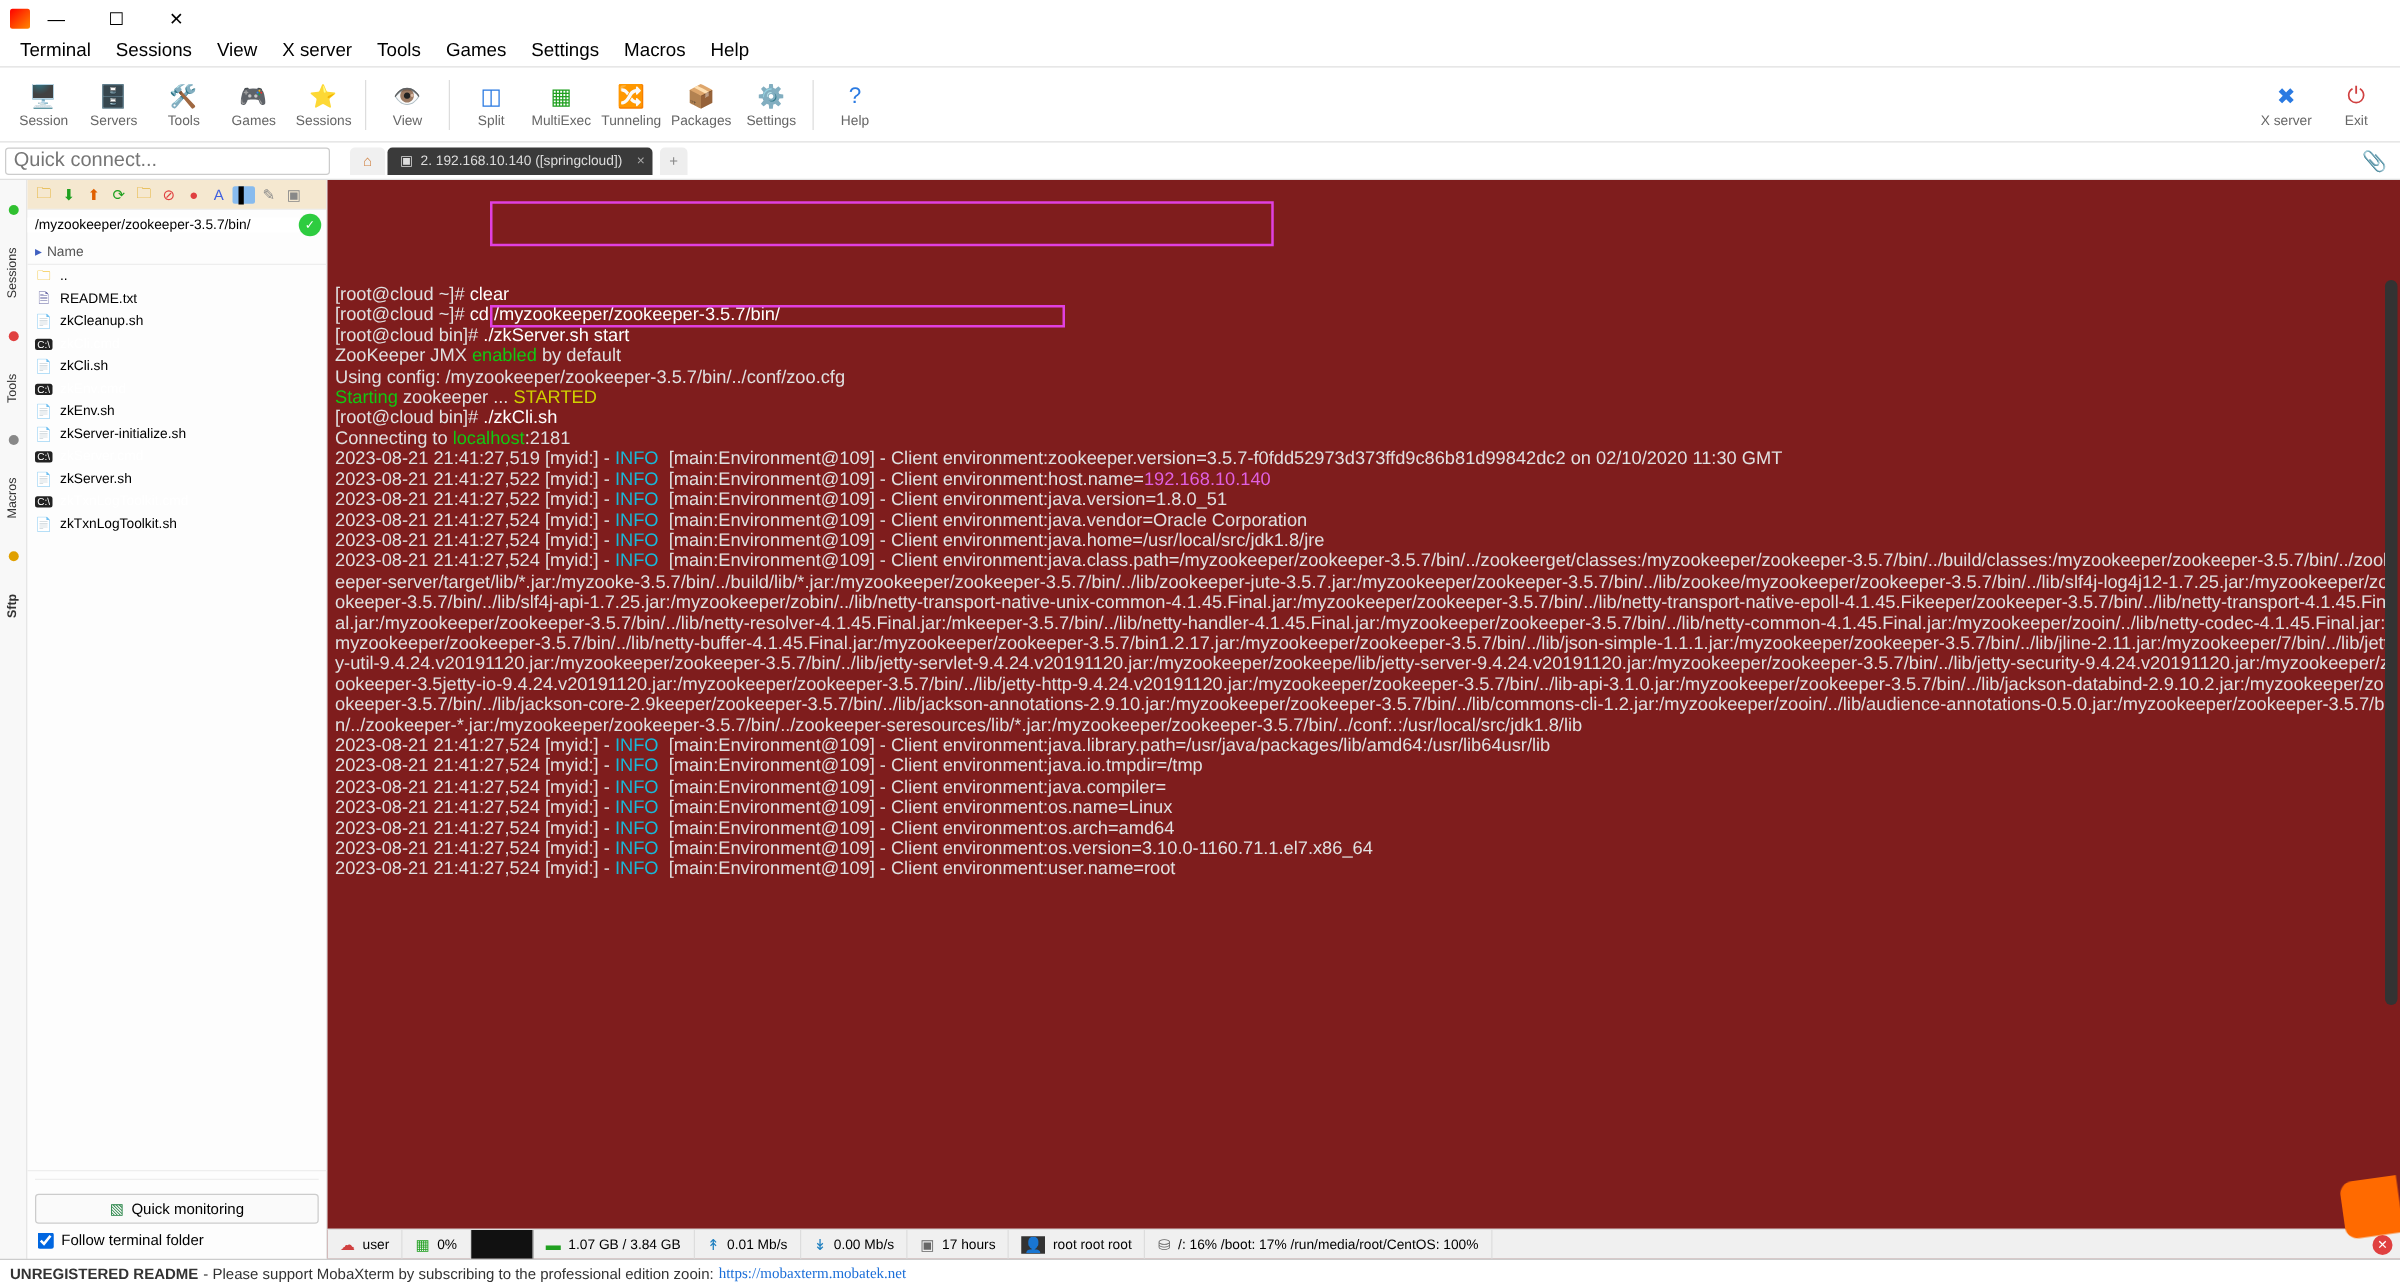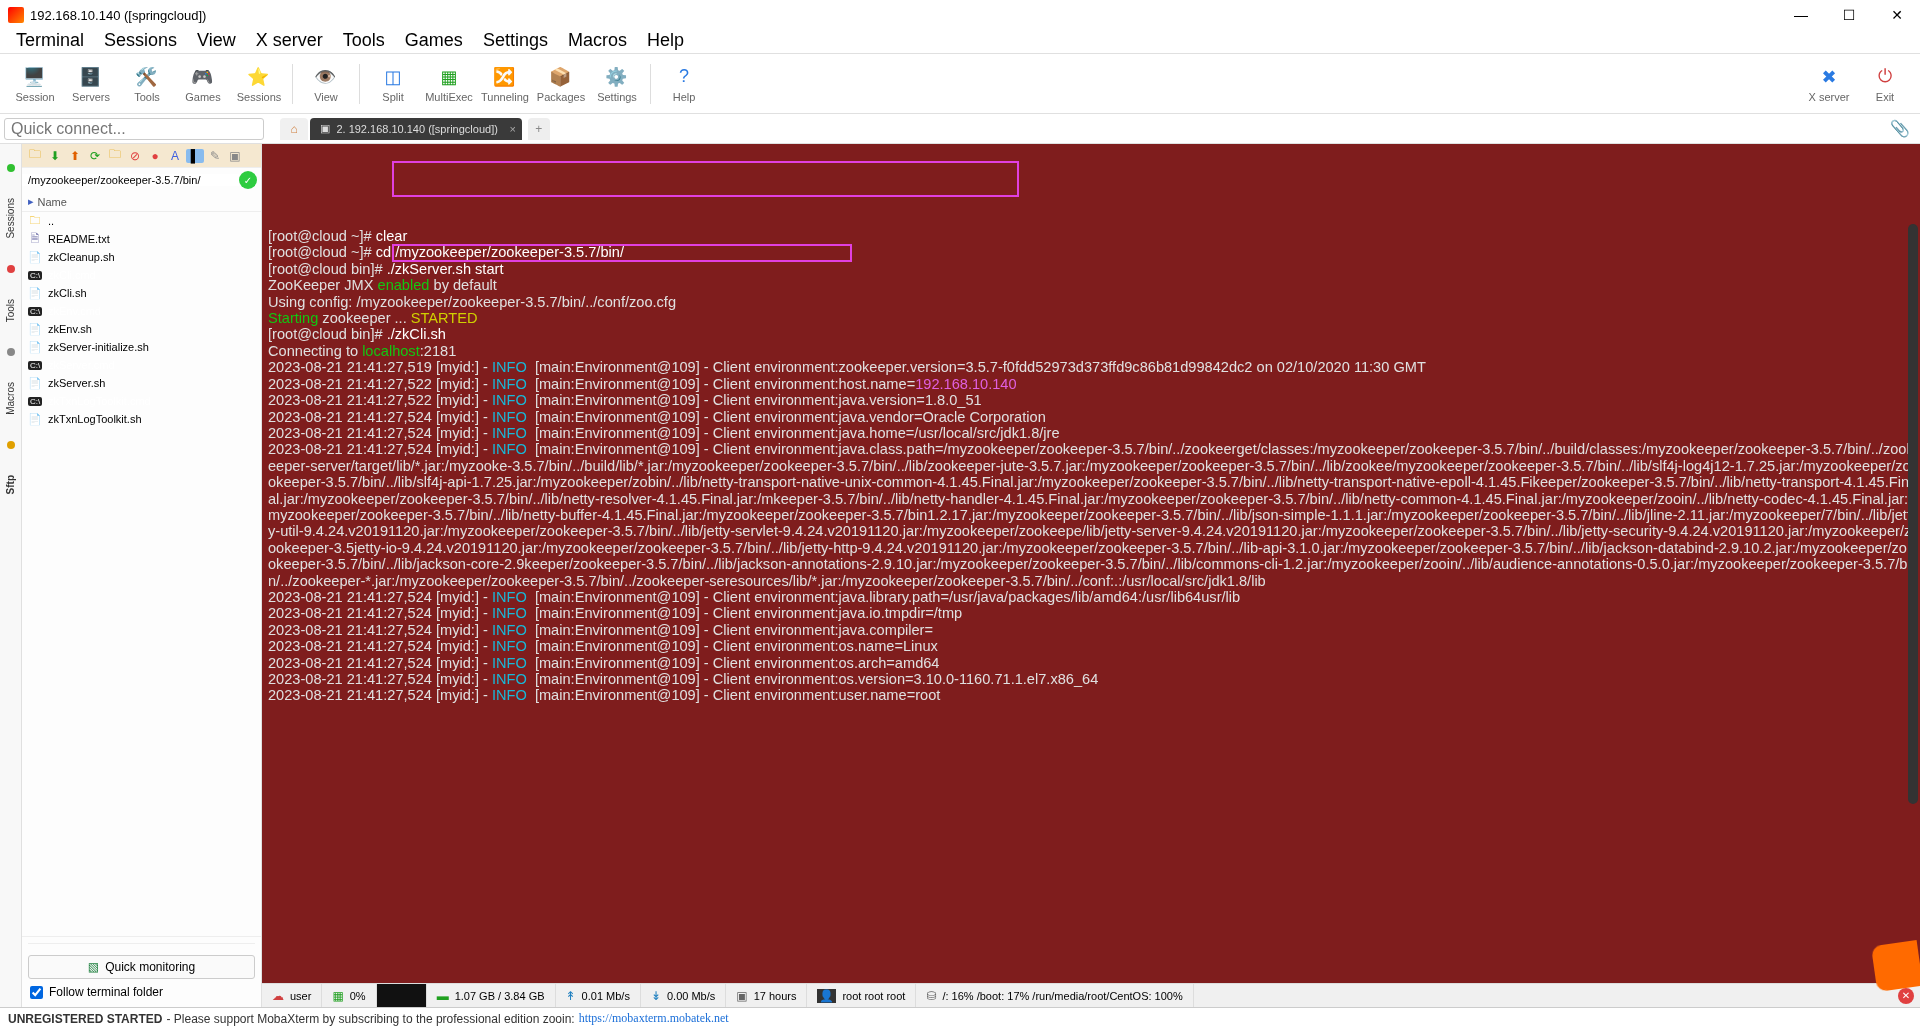--- a/index.html
+++ b/index.html
@@ -2,21 +2,21 @@
 <html><head>
 <meta charset="utf-8">
 <style>
 * { margin:0; padding:0; box-sizing:border-box; font-family:"Segoe UI",Tahoma,sans-serif; }
 body { width:1920px; height:1029px; background:#fff; overflow:hidden; display:flex; flex-direction:column; font-size:12px; }
 .titlebar { height:30px; display:flex; align-items:center; padding:0 8px; background:#fff; }
 .titlebar .app-icon { width:16px; height:16px; background:linear-gradient(135deg,#ff0000,#ff8800); margin-right:6px; border-radius:2px; }
 .titlebar .title { flex:1; font-size:13px; }
 .winbtns { display:flex; gap:18px; }
 .winbtn { width:30px; text-align:center; font-size:14px; cursor:pointer; color:#000; }
-.menubar { height:24px; display:flex; align-items:flex-end; padding:0 8px; gap:4px; border-bottom:1px solid #e0e0e0; font-size:18px;}
+.menubar { height:24px; display:flex; align-items:flex-start; padding:0 8px; gap:4px; border-bottom:1px solid #e0e0e0; font-size:15px;}
 .menubar span { padding:2px 8px; cursor:pointer; }
 .toolbar { height:60px; display:flex; align-items:center; padding:0 8px; border-bottom:1px solid #e0e0e0; gap:2px; }
 .tbitem { display:flex; flex-direction:column; align-items:center; width:54px; font-size:11px; color:#666; cursor:pointer; }
 .tbitem .ico { width:24px; height:24px; margin-bottom:2px; display:flex; align-items:center; justify-content:center; font-size:18px; }
 .tbsep { width:1px; height:40px; background:#ddd; margin:0 4px; }
 .tbspacer { flex:1; }
 .quickrow { height:30px; display:flex; align-items:center; padding:0 4px; gap:4px; border-bottom:1px solid #e0e0e0; }
 .quickinput { flex:0 0 260px; height:22px; border:1px solid #ccc; border-radius:3px; padding:0 6px; font-size:16px; color:#888; }
 .tabstrip { flex:1; display:flex; align-items:center; gap:2px; padding-left:12px; }
 .tabhome { width:28px; height:22px; background:#f0f0f0; border-radius:4px 4px 0 0; display:flex; align-items:center; justify-content:center; color:#d08040; }
@@ -59,21 +59,20 @@
 .footer { height:22px; border-top:1px solid #ccc; display:flex; align-items:center; padding:0 8px; font-size:12px; color:#333; gap:4px;}
 .footer a { color:#1a6ed8; text-decoration:none;font-family:Liberation Serif, serif; }
 .orange-badge { position:fixed; right:0; bottom:40px; width:46px;height:46px; background:#ff6a00; border-radius:10px 0 0 10px; transform:rotate(-8deg); }
 .scrollbar{position:absolute;right:2px;top:80px;width:10px;height:580px;background:#333;border-radius:5px;}
 </style>
 </head>
 <body>
 
 <div class="titlebar">
   <div class="app-icon"></div>
-  <div class="title">192.168.10.140 ([springcloud])</div>
   <div class="winbtns">
     <div class="winbtn">―</div>
     <div class="winbtn">☐</div>
     <div class="winbtn">✕</div>
   </div>
 </div>
 
 <div class="menubar" id="menubar">
     <span>Terminal</span>
     <span>Sessions</span>
@@ -300,18 +299,18 @@
           <span class="ico" style="color:#666">⛁</span>
           <span>/: 16%    /boot: 17%    /run/media/root/CentOS: 100%</span>
         </div>
       <div class="sb-spacer"></div>
       <div class="sb-close">✕</div>
     </div>
   </div>
 </div>
 
 <div class="footer">
-  <b>UNREGISTERED STARTED</b>
+  <b>UNREGISTERED README</b>
   <span> -  Please support MobaXterm by subscribing to the professional edition zooin:  </span>
   <a href="#">https://mobaxterm.mobatek.net</a>
 </div>
 
 <div class="orange-badge"></div>
 
 </body></html>

